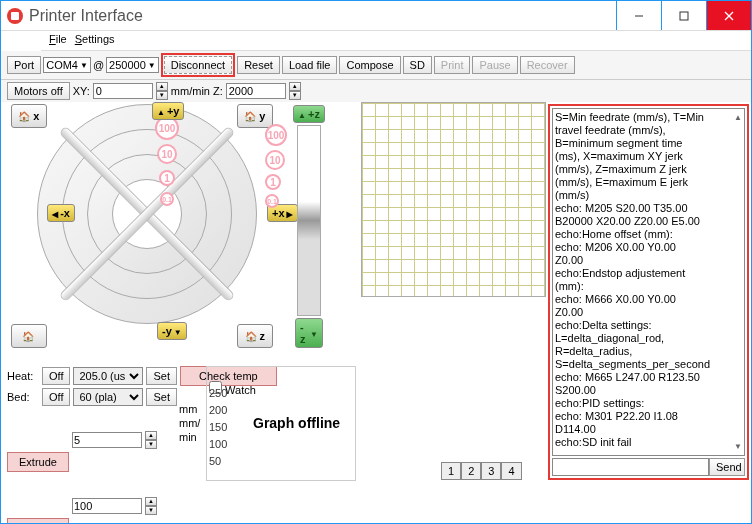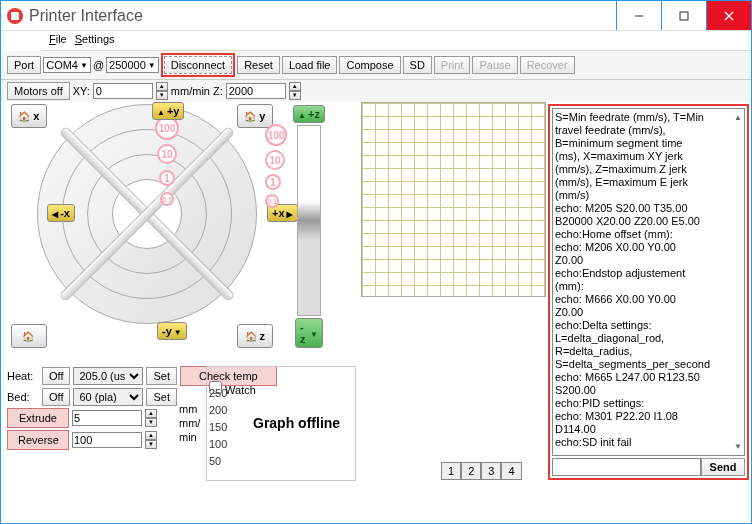--- a/index.html
+++ b/index.html
@@ -56,39 +56,39 @@
 .zcol .dir-btn{position:static;margin:1px 0;}
 .zcol .grad{width:24px;flex:1;border:1px solid #aaa;background:linear-gradient(#fff 0%,#fff 40%,#999 50%,#ddd 60%,#ddd 100%);margin:1px 0;}
 .zbadge-col{position:absolute;left:258px;top:20px;display:flex;flex-direction:column;gap:4px;}
 .zbadge-col .badge{position:static;}
 .green{background:linear-gradient(#8fd98f,#4caf50)!important;color:#155015;}
 .bed-heat{display:flex;align-items:center;gap:3px;margin-top:2px;}
 .bed-heat .lbl{width:32px;}
 .bed-heat select{border:1px solid #888;padding:1px;width:70px;}
 .check-temp{background:#f6d4d4;border:1px solid #c77;padding:3px 18px;}
 .extrude-row{display:flex;align-items:center;gap:3px;margin-top:2px;}
-.extrude-row .pink{background:#f6d4d4;border:1px solid #c77;padding:3px 10px;width:62px;text-align:center;}
+.extrude-row .pink{background:#f6d4d4;border:1px solid #c77;padding:3px 10px;width:62px;text-align:center;margin-top:44px;}
 .extrude-row input{border:1px solid #888;width:70px;padding:1px;}
 .watch-area{border:1px solid #ccc;margin-top:2px;position:absolute;left:205px;top:262px;width:150px;height:115px;}
 .watch-area .wlbl{padding:2px;margin-top:12px;}
 .graph-off{font-weight:bold;font-size:14px;position:absolute;left:46px;top:48px;white-space:nowrap;}
 .yticks{position:absolute;left:2px;top:18px;font-size:10px;line-height:17px;color:#333;}
 .mmcol{position:absolute;left:178px;top:300px;font-size:11px;line-height:14px;}
 .mid-panel{width:185px;position:relative;padding:2px;}
 .plot-grid{position:absolute;left:0;top:0;width:185px;height:195px;background:linear-gradient(#f4f0b8,#f4f0b8);border:1px solid #aaa;
 background-image:linear-gradient(#cc8 1px,transparent 1px),linear-gradient(90deg,#cc8 1px,transparent 1px);background-size:13px 13px;}
 .pager{position:absolute;left:80px;bottom:2px;display:flex;gap:0;}
 .pager div{border:1px solid #888;padding:2px 6px;background:#eee;}
 .right-panel{flex:1;padding:2px;border:2px solid #e53935;display:flex;flex-direction:column;margin:2px;}
 .console{flex:1;border:1px solid #888;background:#fff;padding:2px;font-family:Arial;font-size:11px;overflow:hidden;line-height:13px;position:relative;}
 .console .scroll-tri{position:absolute;right:2px;top:2px;font-size:8px;color:#666;}
 .console .scroll-tri2{position:absolute;right:2px;bottom:2px;font-size:8px;color:#666;}
 .cmd-row{display:flex;margin-top:2px;}
 .cmd-row input{flex:1;border:1px solid #888;padding:2px;}
-.cmd-row .btn{width:44px;font-weight:bold;}
+.cmd-row .btn{width:36px;}
 select{font-size:11px;}
 .arrow-up::before{content:"▲";font-size:8px;}
 .arrow-down::before{content:"▼";font-size:8px;}
 .arrow-left::before{content:"◀";font-size:8px;}
 .arrow-right::before{content:"▶";font-size:8px;}
 .home-ico::before{content:"🏠";font-size:10px;}
 </style>
 </head>
 <body>
 

